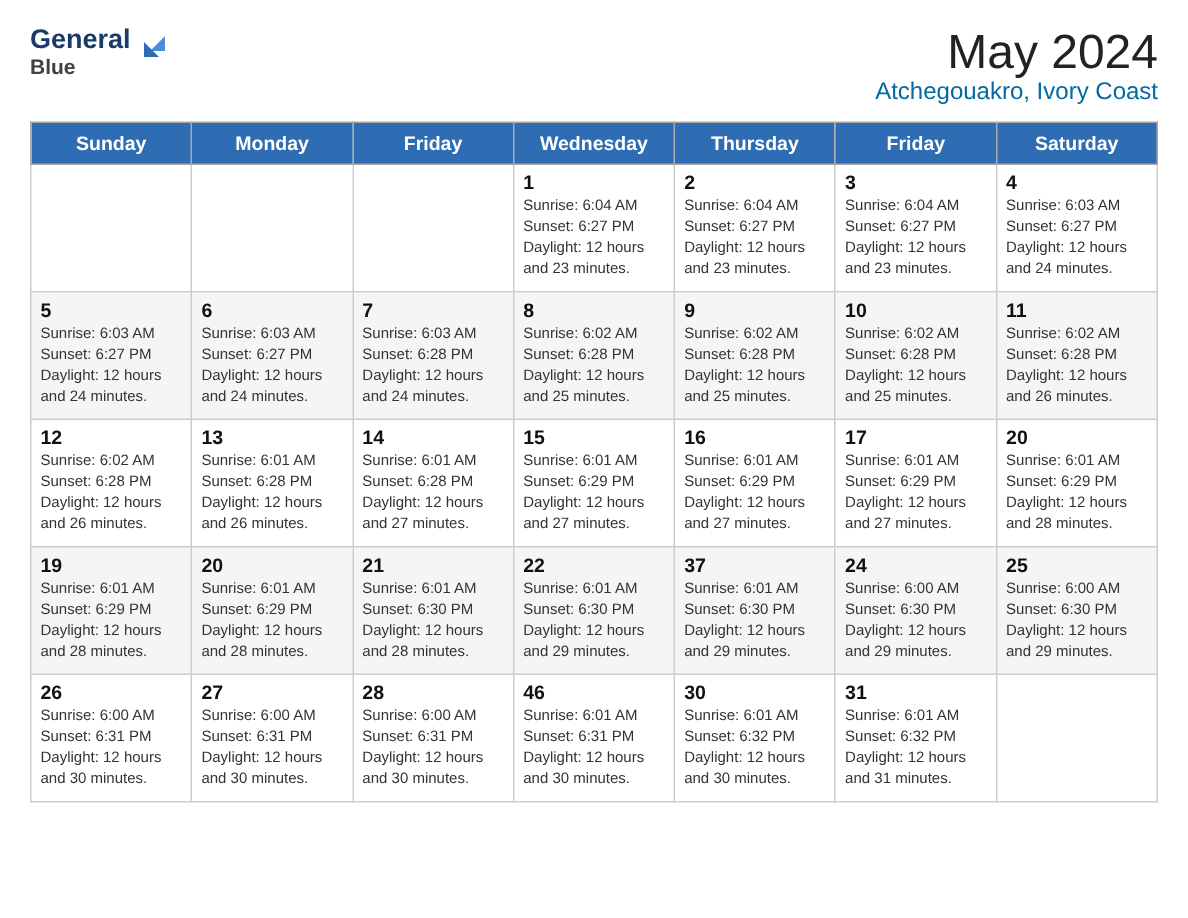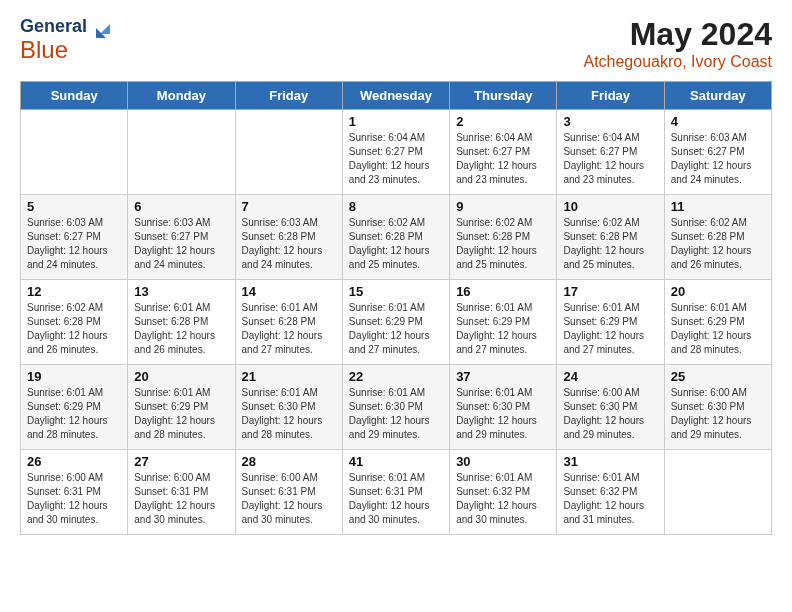--- a/index.html
+++ b/index.html
@@ -21,26 +21,26 @@
     }
     .logo {
       display: flex;
       align-items: center;
     }
     .title-block {
       text-align: right;
     }
     .month-year {
       font-size: 32px;
-      font-weight: bold;
+      font-weight: normal;
       color: #222;
     }
     .location {
       font-size: 16px;
-      color: #c2410c;
+      color: #0369a1;
     }
     table {
       width: 100%;
       border-collapse: collapse;
       table-layout: fixed;
     }
     thead tr {
       background-color: #2e6db4;
     }
     thead th {
@@ -92,21 +92,21 @@
         <div style="display:flex;align-items:center;">
           <div style="font-size:18px;font-weight:bold;color:#1a3a6b;line-height:1.15;">
             <span style="color:#1a3a6b;">General</span>
             
             <svg style="display:inline;vertical-align:middle;margin-left:2px;" width="22" height="22" viewBox="0 0 22 22">
               <polygon points="6,18 16,18 16,8" fill="#4a90d9"></polygon>
               <polygon points="2,22 12,22 2,12" fill="#2e6db4"></polygon>
             </svg>
           </div>
         </div>
-        <div style="font-size:24px;font-weight:normal;color:#c2410c;margin-top:-2px;">Blue</div>
+        <div style="font-size:14px;font-weight:bold;color:#404040;margin-top:-2px;">Blue</div>
       </div>
     </div>
     <div class="title-block">
       <div class="month-year">May 2024</div>
       <div class="location">Atchegouakro, Ivory Coast</div>
     </div>
   </div>
 
   <table>
     <thead>
@@ -239,21 +239,21 @@
           </td>
           <td>
             <div class="day-num">27</div>
             <div class="cell-info">Sunrise: 6:00 AM<br>Sunset: 6:31 PM<br>Daylight: 12 hours<br>and 30 minutes.</div>
           </td>
           <td>
             <div class="day-num">28</div>
             <div class="cell-info">Sunrise: 6:00 AM<br>Sunset: 6:31 PM<br>Daylight: 12 hours<br>and 30 minutes.</div>
           </td>
           <td>
-            <div class="day-num">41</div>
+            <div class="day-num">46</div>
             <div class="cell-info">Sunrise: 6:01 AM<br>Sunset: 6:31 PM<br>Daylight: 12 hours<br>and 30 minutes.</div>
           </td>
           <td>
             <div class="day-num">30</div>
             <div class="cell-info">Sunrise: 6:01 AM<br>Sunset: 6:32 PM<br>Daylight: 12 hours<br>and 30 minutes.</div>
           </td>
           <td>
             <div class="day-num">31</div>
             <div class="cell-info">Sunrise: 6:01 AM<br>Sunset: 6:32 PM<br>Daylight: 12 hours<br>and 31 minutes.</div>
           </td>

